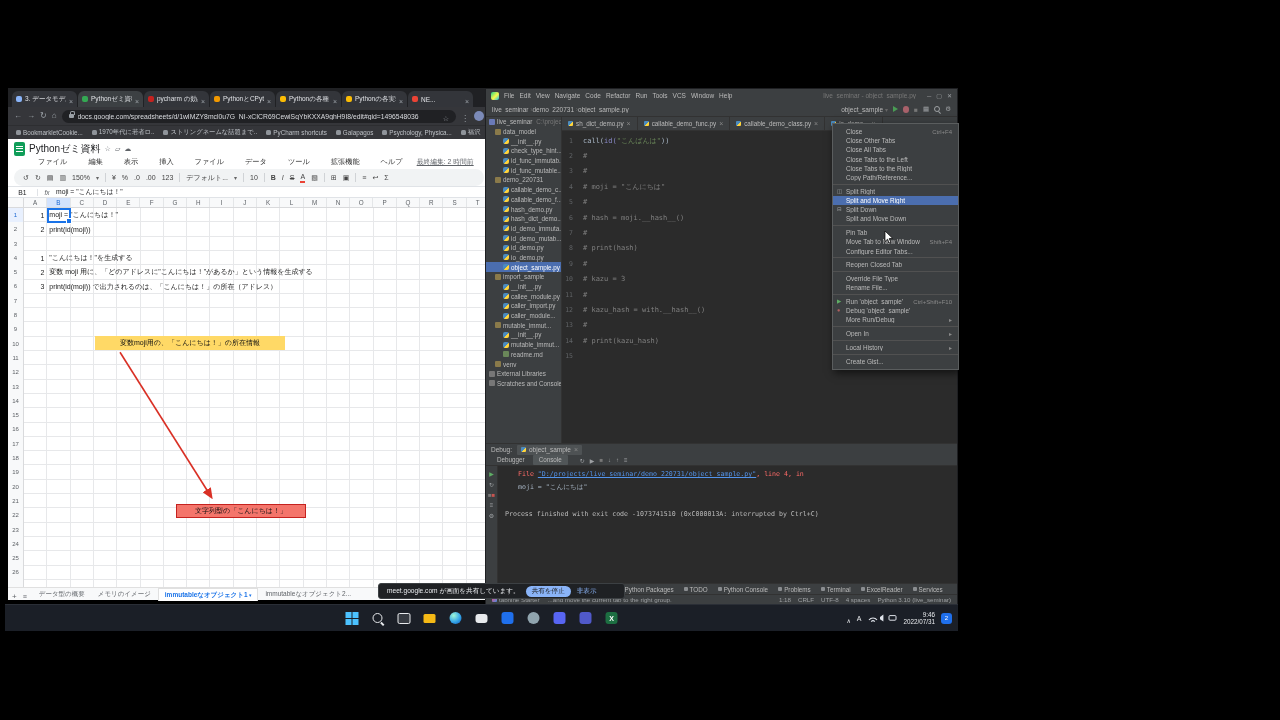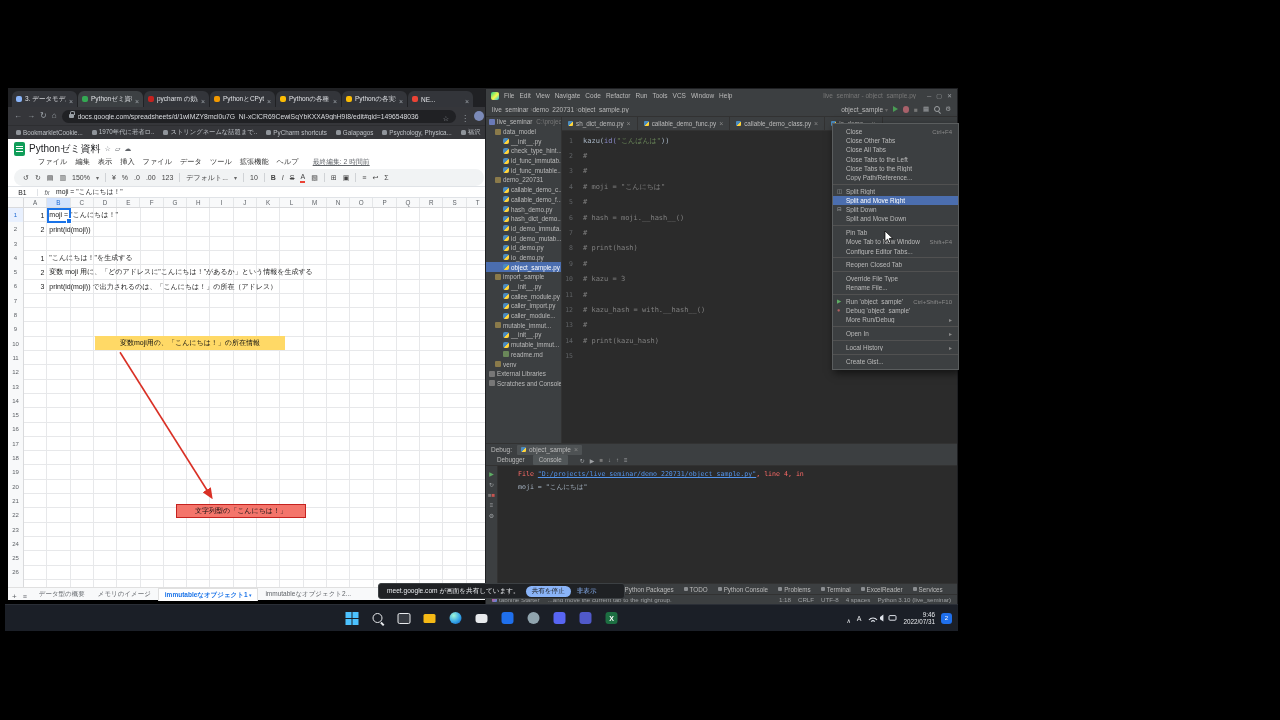--- a/index.html
+++ b/index.html
@@ -317,21 +317,21 @@
 
     <div class="sheets" data-name="google-sheets-app">
       <div class="sh-head" data-name="sheets-header">
         <span class="sh-logo" data-name="sheets-logo-icon"></span>
         <span class="sh-title" data-name="document-title">Pythonゼミ資料</span>
         <span class="sh-hicon" data-name="doc-star-icon"></span>
         <span class="sh-hicon" data-name="move-folder-icon"></span>
         <span class="sh-hicon" data-name="cloud-status-icon"></span>
       </div>
       <div class="sh-menus" data-name="sheets-menubar">
-        <div class="c-tabs" style="display:flex;gap:8px" data-name="sheets-menus">
+        <div class="c-tabs" style="display:flex;gap:21px" data-name="sheets-menus">
             <span class="sh-menu" data-name="menu-item"><span data-name="menu-label">ファイル</span></span>
             <span class="sh-menu" data-name="menu-item"><span data-name="menu-label">編集</span></span>
             <span class="sh-menu" data-name="menu-item"><span data-name="menu-label">表示</span></span>
             <span class="sh-menu" data-name="menu-item"><span data-name="menu-label">挿入</span></span>
             <span class="sh-menu" data-name="menu-item"><span data-name="menu-label">ファイル</span></span>
             <span class="sh-menu" data-name="menu-item"><span data-name="menu-label">データ</span></span>
             <span class="sh-menu" data-name="menu-item"><span data-name="menu-label">ツール</span></span>
             <span class="sh-menu" data-name="menu-item"><span data-name="menu-label">拡張機能</span></span>
             <span class="sh-menu" data-name="menu-item"><span data-name="menu-label">ヘルプ</span></span>
           </div>
@@ -681,21 +681,21 @@
           </div>
             <div class="e-tab" data-name="editor-tab">
             <span class="fico" data-name="python-file-icon"></span>
             <span data-name="editor-tab-label">io_demo...</span>
             <span data-name="tab-x-icon"></span>
           </div>
           </div>
         <div class="editor" data-name="code-editor">
           <div class="line" data-name="code-line">
             <span class="ln" data-name="line-number">1</span>
-            <span class="lc"><span class="t-plain" data-name="code-token">kazu(</span><span class="t-builtin" data-name="code-token">id(</span><span class="t-str" data-name="code-string">"こんばんは"</span><span class="t-plain" data-name="code-token">))</span></span>
+            <span class="lc"><span class="t-plain" data-name="code-token">call(</span><span class="t-builtin" data-name="code-token">id(</span><span class="t-str" data-name="code-string">"こんばんは"</span><span class="t-plain" data-name="code-token">))</span></span>
           </div>
           <div data-name="code-lines">
               <div class="line" data-name="code-line" data-n="2">
               <span class="ln" data-name="line-number">2</span>
               <span class="lc t-comment" data-name="code-comment">#</span>
             </div>
               <div class="line" data-name="code-line" data-n="3">
               <span class="ln" data-name="line-number">3</span>
               <span class="lc t-comment" data-name="code-comment">#</span>
             </div>
@@ -934,20 +934,21 @@
           <span class="st-run" data-name="rerun-icon">▶</span>
           <span class="st-grey" data-name="restart-icon">↻</span>
           <span class="st-stop" data-name="stop-icon">■</span>
           <span class="st-grey" data-name="soft-wrap-icon">≡</span>
           <span class="st-grey" data-name="settings-gear-icon"></span>
         </div>
         <div class="console" data-name="debug-console">
           <div class="ind"><span class="red" data-name="console-text">File </span><span class="lnk" data-name="file-link">"D:/projects/live_seminar/demo_220731/object_sample.py"</span><span class="red" data-name="console-text">, line 4, in</span></div>
           <div class="ind plain" data-name="console-source-line">moji = "こんにちは"</div>
           <div class="blank" data-name="console-blank-line"></div>
+          <div data-name="console-exit-line">Process finished with exit code -1073741510 (0xC000013A: interrupted by Ctrl+C)</div>
         </div>
       </div>
     </div>
 
     <div class="pc-bottombar" data-name="tool-window-bar">
         <span class="bb-item" data-name="tool-window-button">
           <span data-name="tool-window-label">Debug</span>
         </span>
         <span class="bb-item" data-name="tool-window-button">
           <span data-name="tool-window-label">Python Packages</span>

